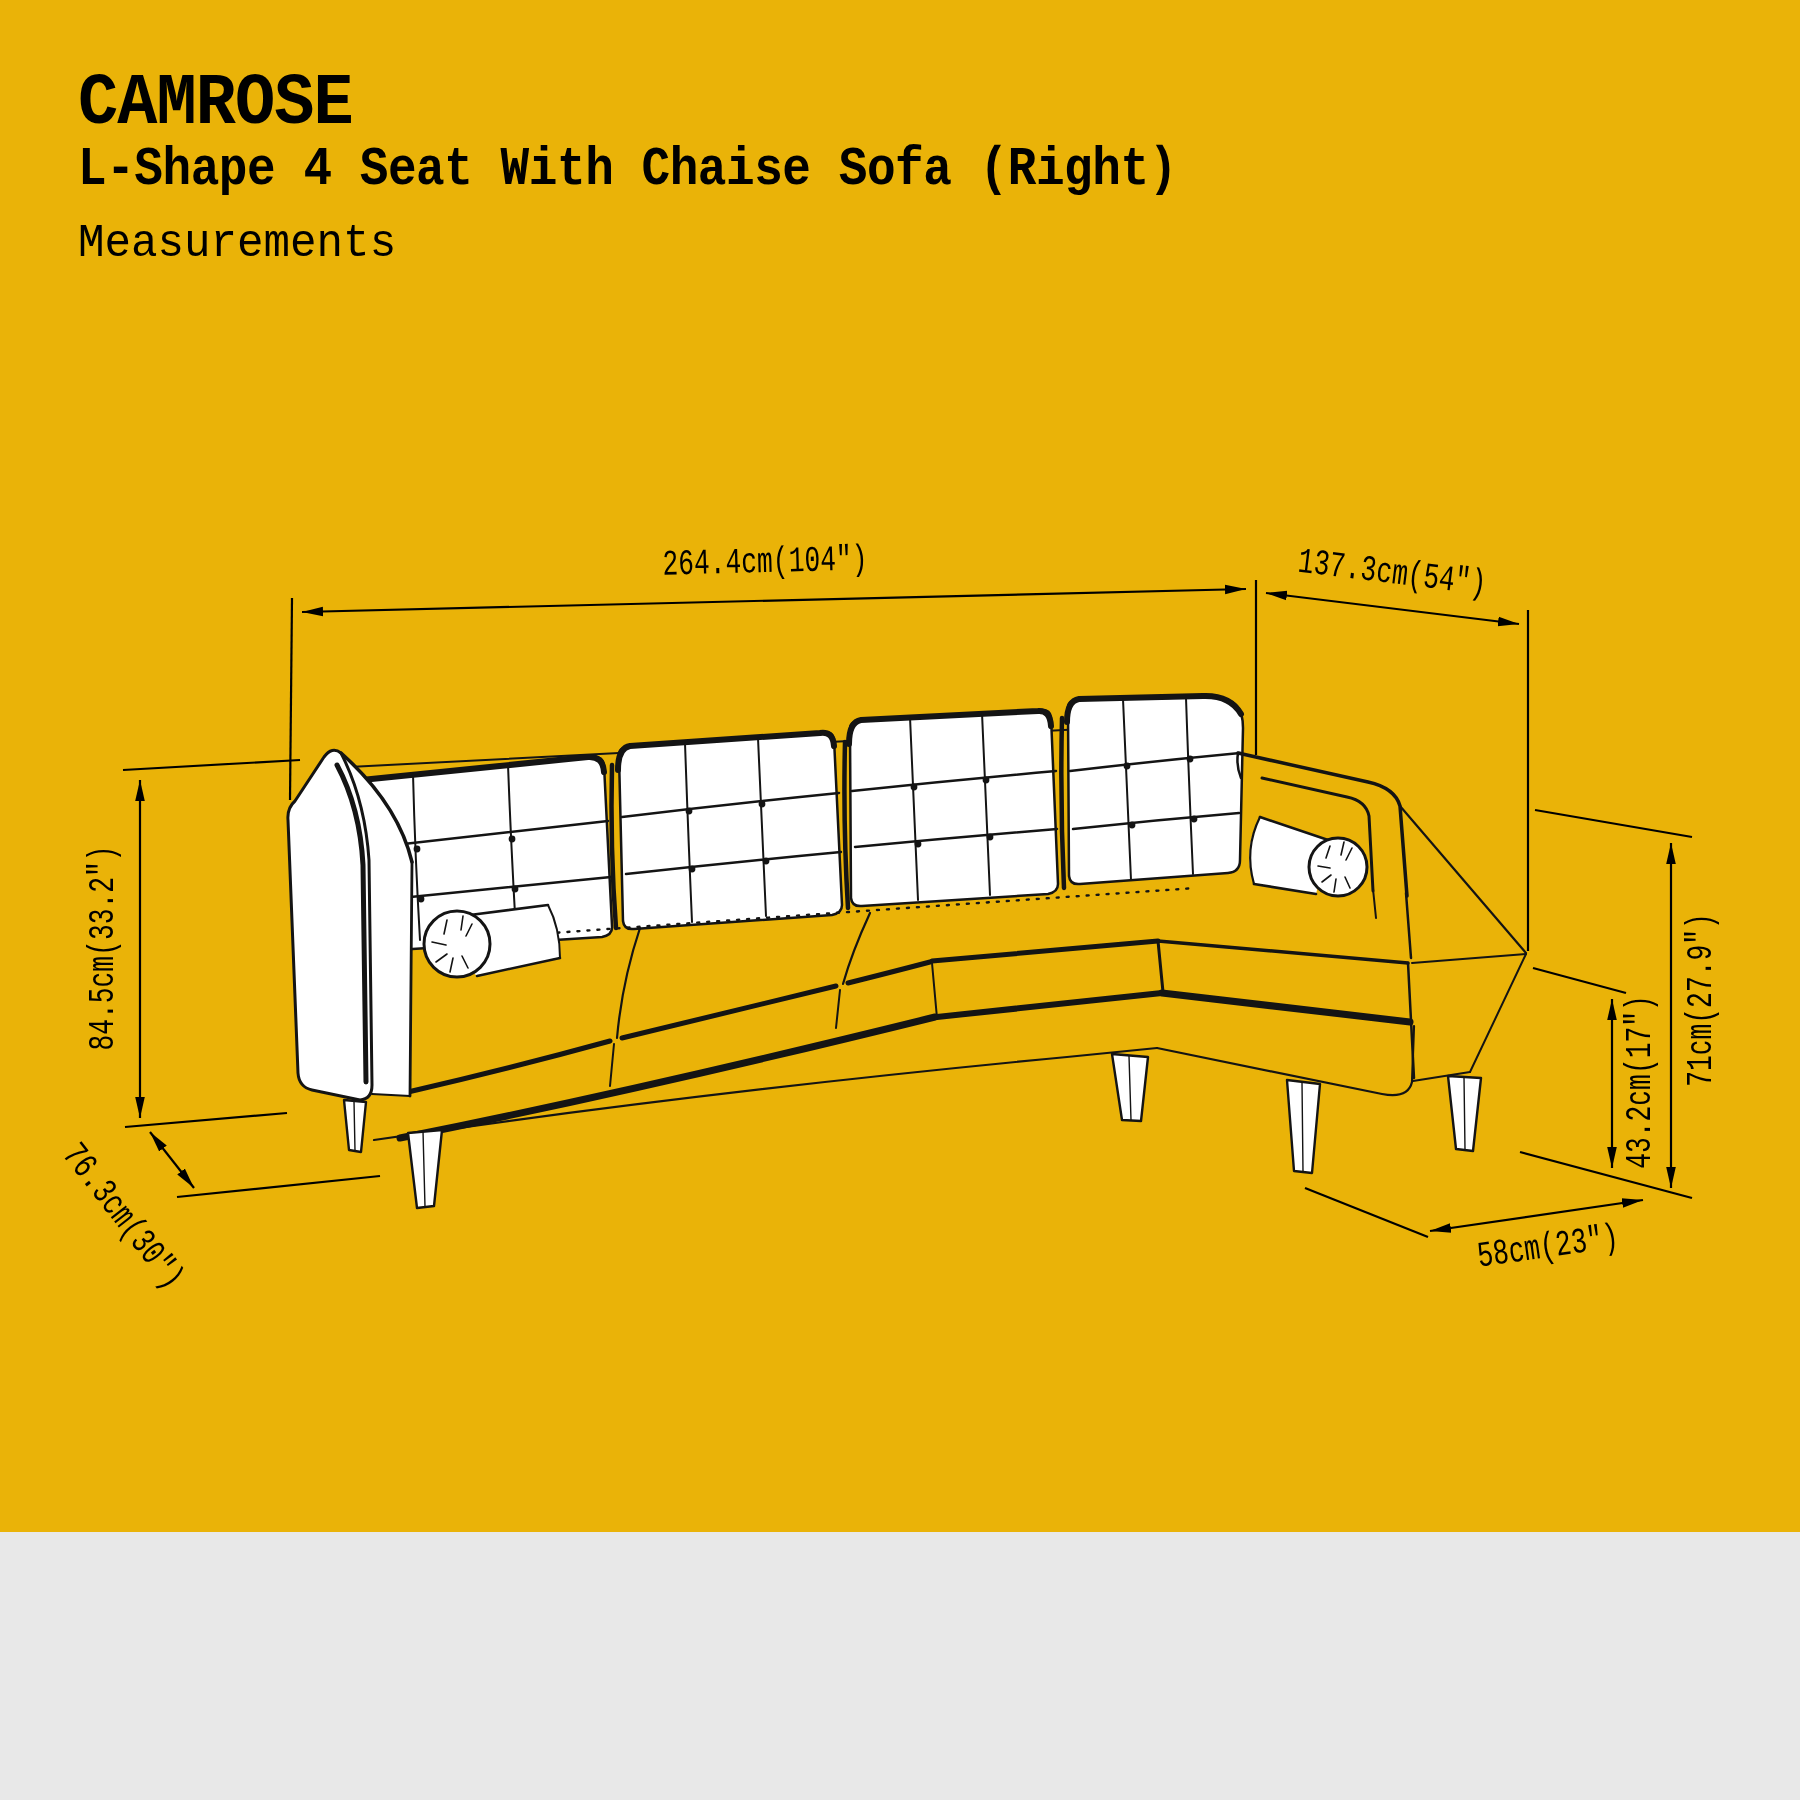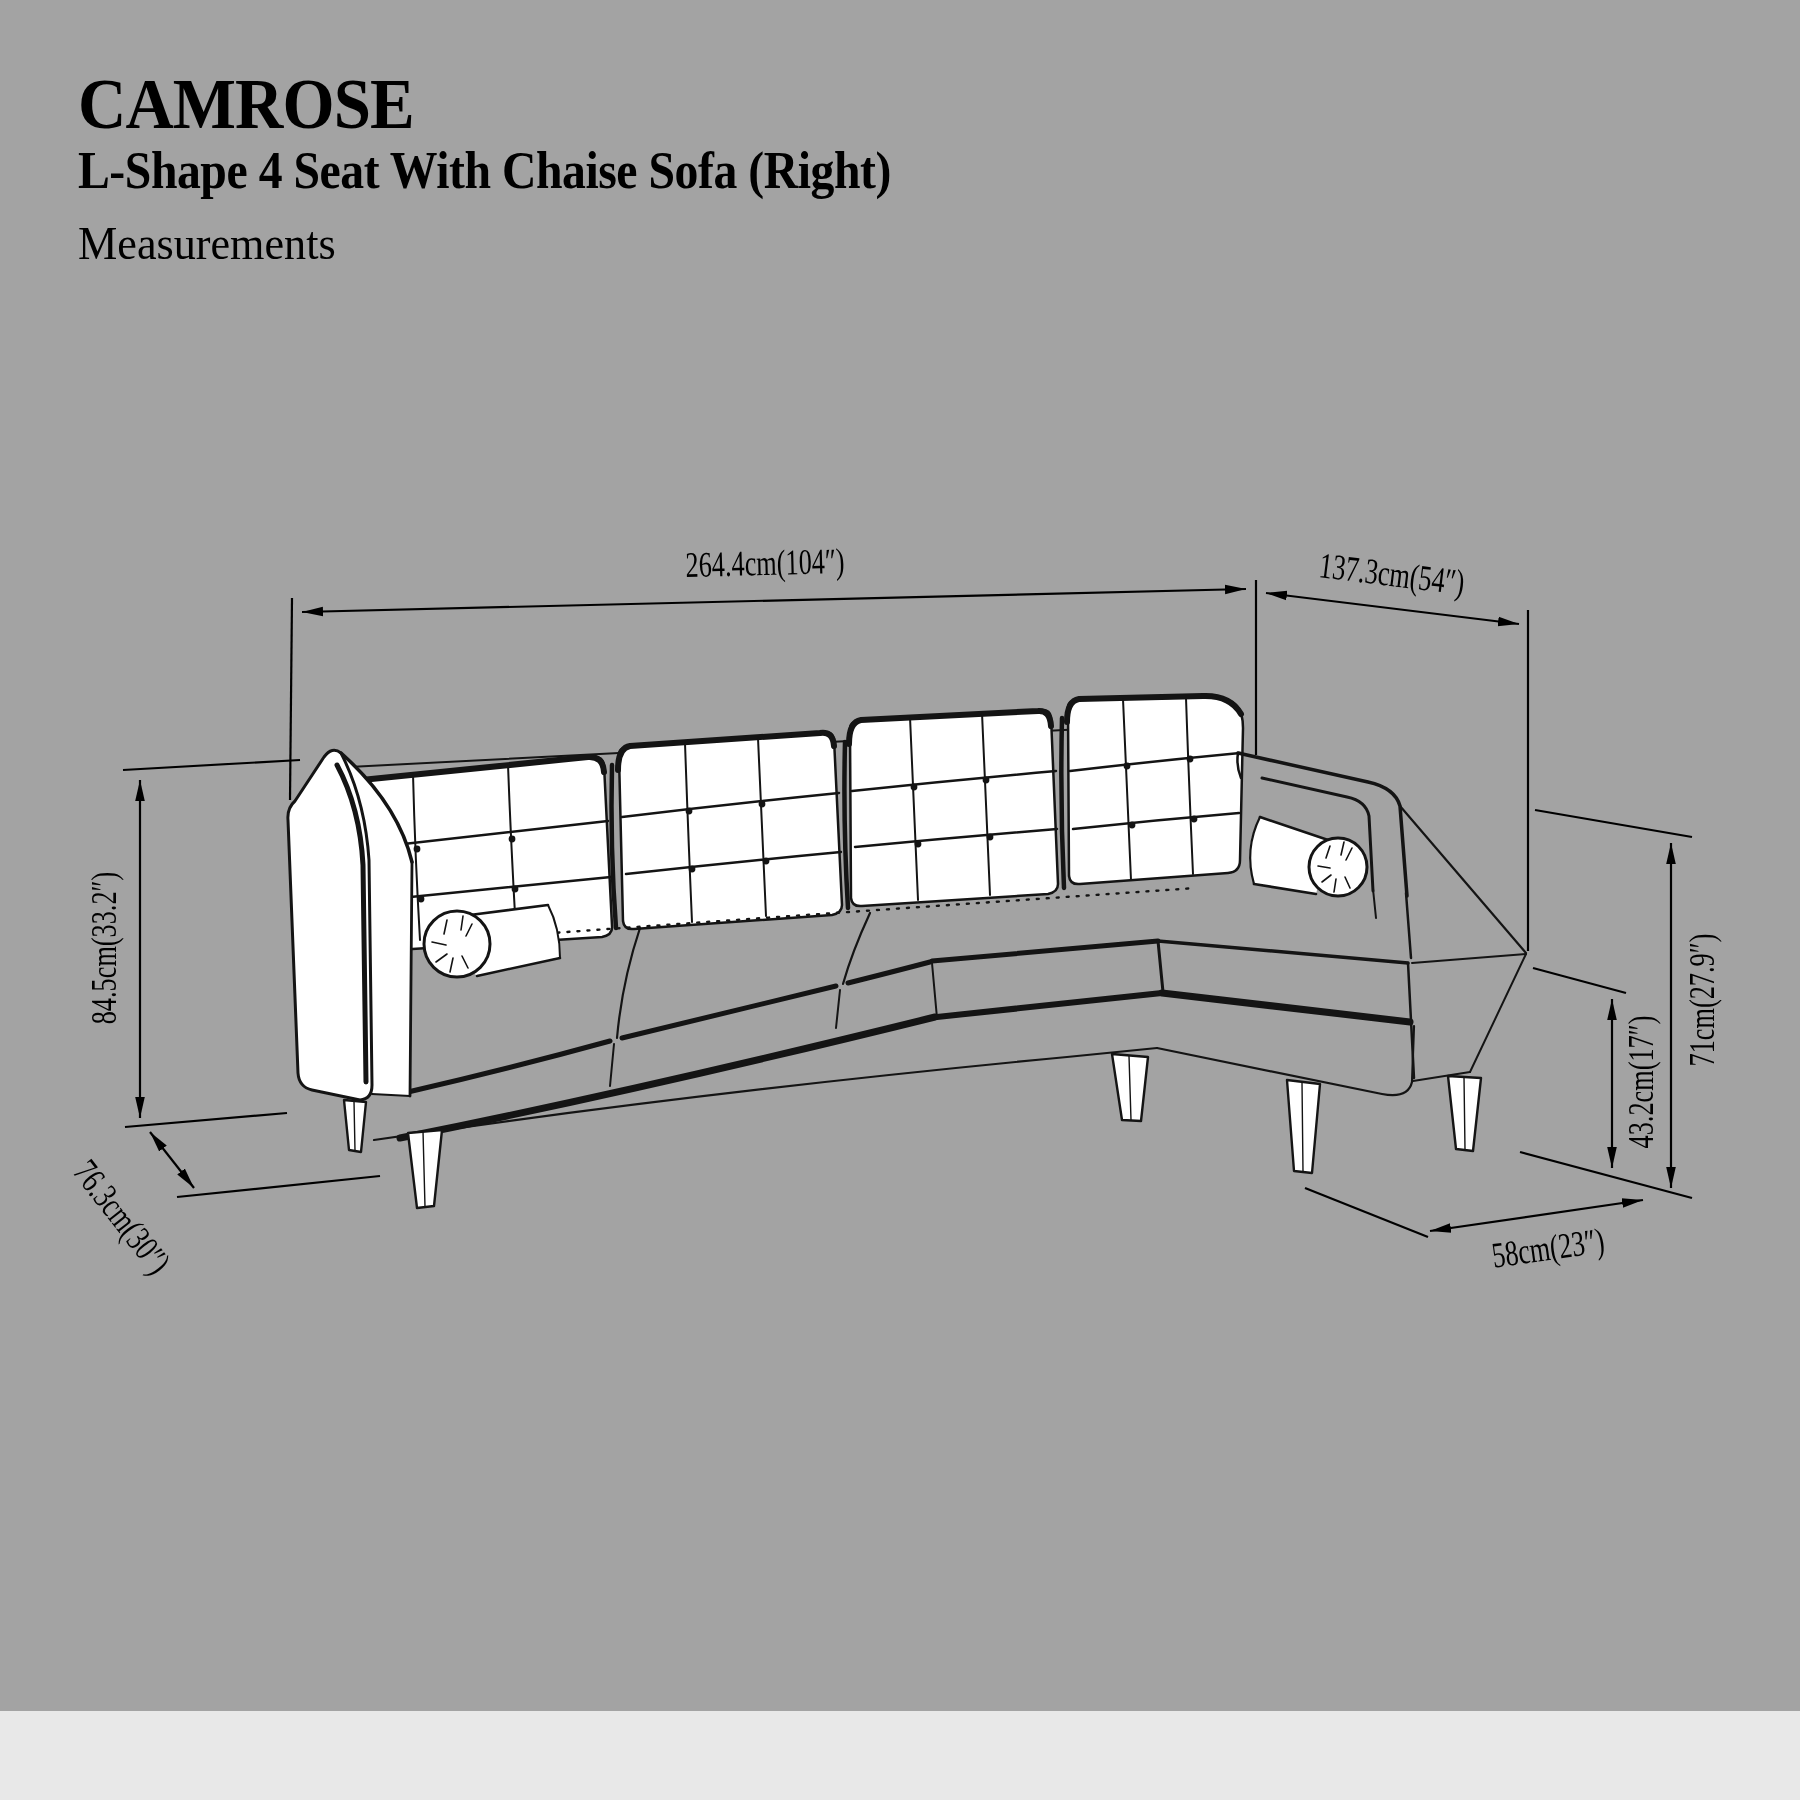--- a/index.html
+++ b/index.html
@@ -1,21 +1,21 @@
 <!DOCTYPE html>
 <html><head>
 <meta charset="utf-8">
 <style>
   html,body{margin:0;padding:0;background:#e8e8e8;}
   #canvas{
     position:relative;
-    width:1800px;height:1711px;
-    background:#a3a3a3;
+    width:1800px;height:1532px;
+    background:#eab308;
     overflow:hidden;
-    font-family:Liberation Serif, serif;
+    font-family:Liberation Mono, monospace;
     color:#000;
   }
   #diagram-svg{position:absolute;left:0;top:0;}
   .hdr{position:absolute;left:78px;white-space:nowrap;transform-origin:left top;}
   .hdr-brand{top:68px;font-size:72px;font-weight:bold;letter-spacing:-1px;transform:scaleX(0.93);line-height:1;}
   .hdr-product{top:144px;font-size:53px;font-weight:bold;letter-spacing:-0.5px;transform:scaleX(0.90);line-height:1;}
   .hdr-section{top:220px;font-size:47px;font-weight:normal;transform:scaleX(0.94);line-height:1;}
   .dim-label{
     position:absolute;
     font-size:36px;

